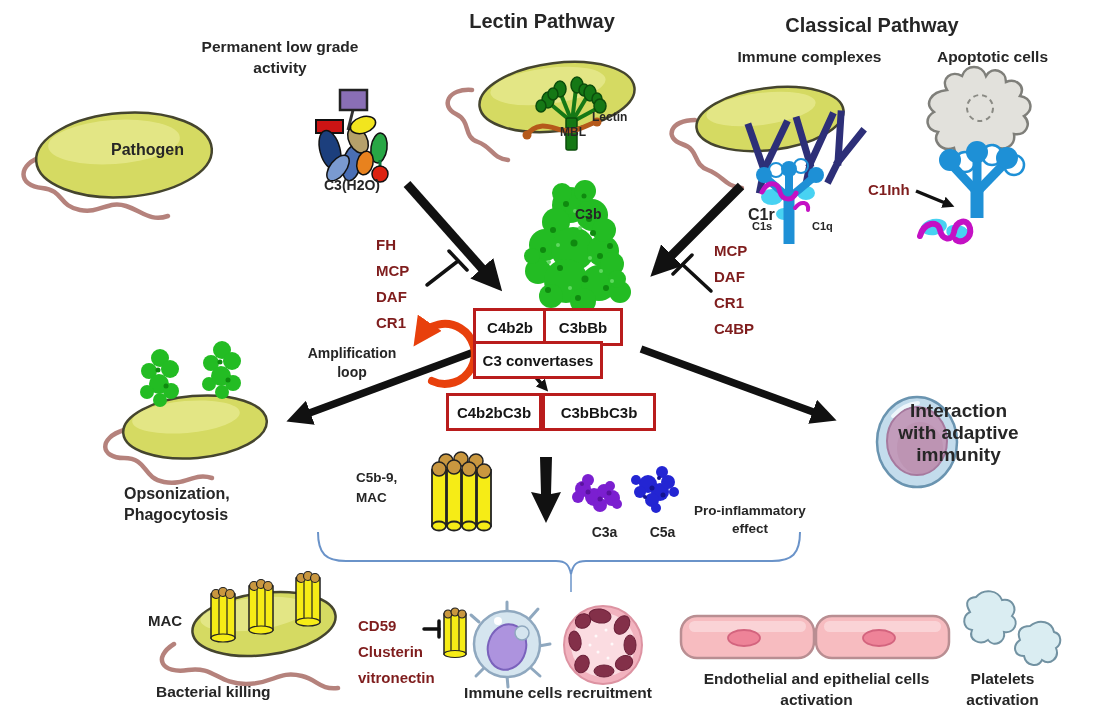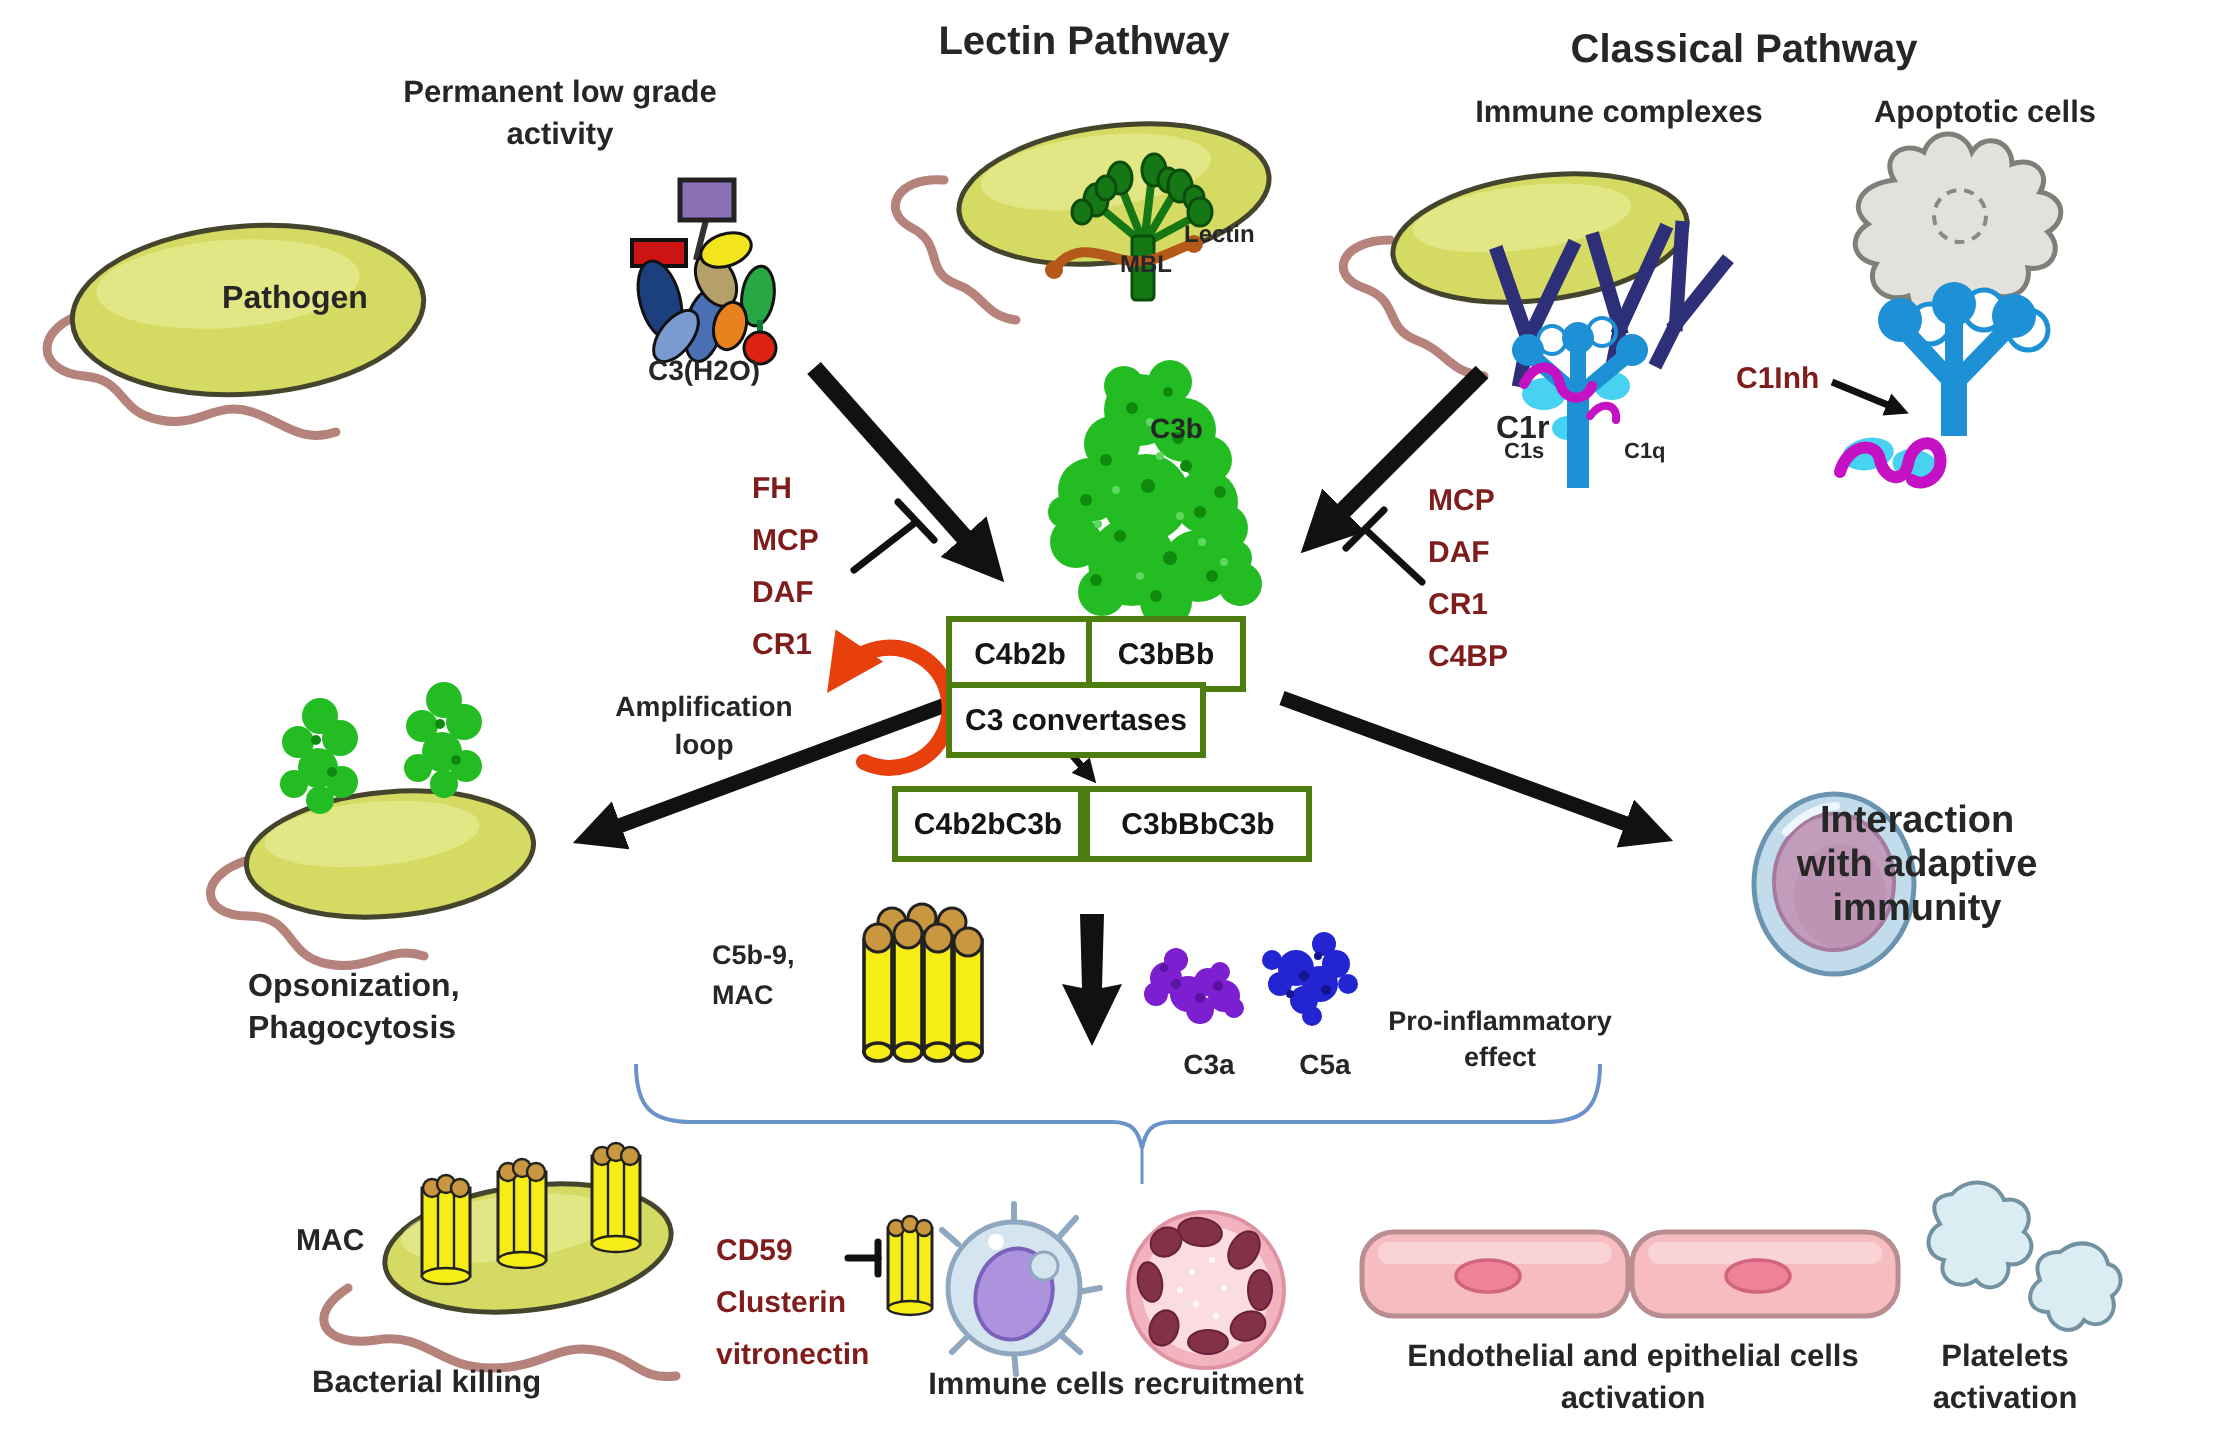--- a/index.html
+++ b/index.html
@@ -2,21 +2,21 @@
 <html><head>
 <meta charset="utf-8">
 <style>
   html,body{margin:0;padding:0;background:#fff;}
   .stage{position:relative;width:1115px;height:717px;background:#ffffff;overflow:hidden;
          font-family:"Liberation Sans",sans-serif;}
   svg.gfx{position:absolute;left:0;top:0;}
   .lbl{position:absolute;font-weight:bold;color:#262626;text-align:center;line-height:1.15;}
   .lbl.left{text-align:left;}
   .green{color:#7f1d1d;}
-  .cbox{position:absolute;border:3px solid #4d7c0f;background:#ffffff;display:flex;
+  .cbox{position:absolute;border:3px solid #b91c1c;background:#ffffff;display:flex;
         align-items:center;justify-content:center;font-weight:bold;font-size:15px;color:#151515;}
   .blockline{display:block;}
 </style>
 </head>
 <body>
 
 <div class="stage">
 
 <svg class="gfx" width="1115" height="717" viewBox="0 0 1115 717">
   <defs>

